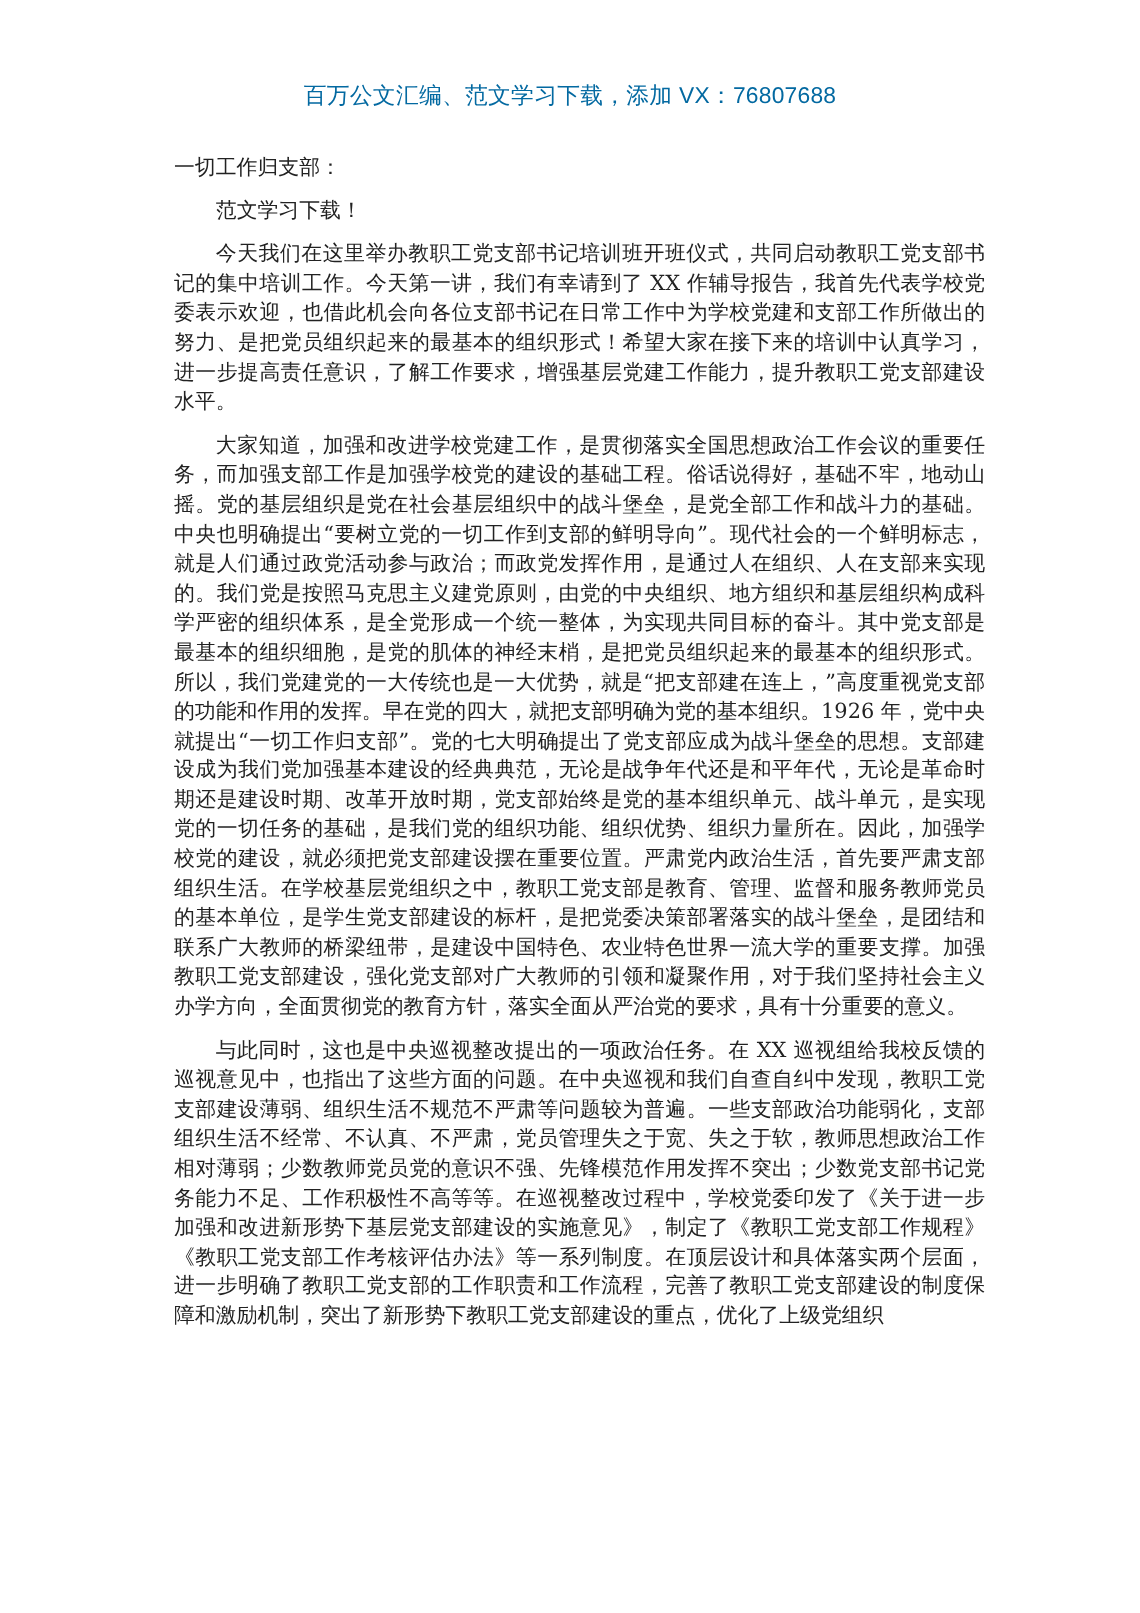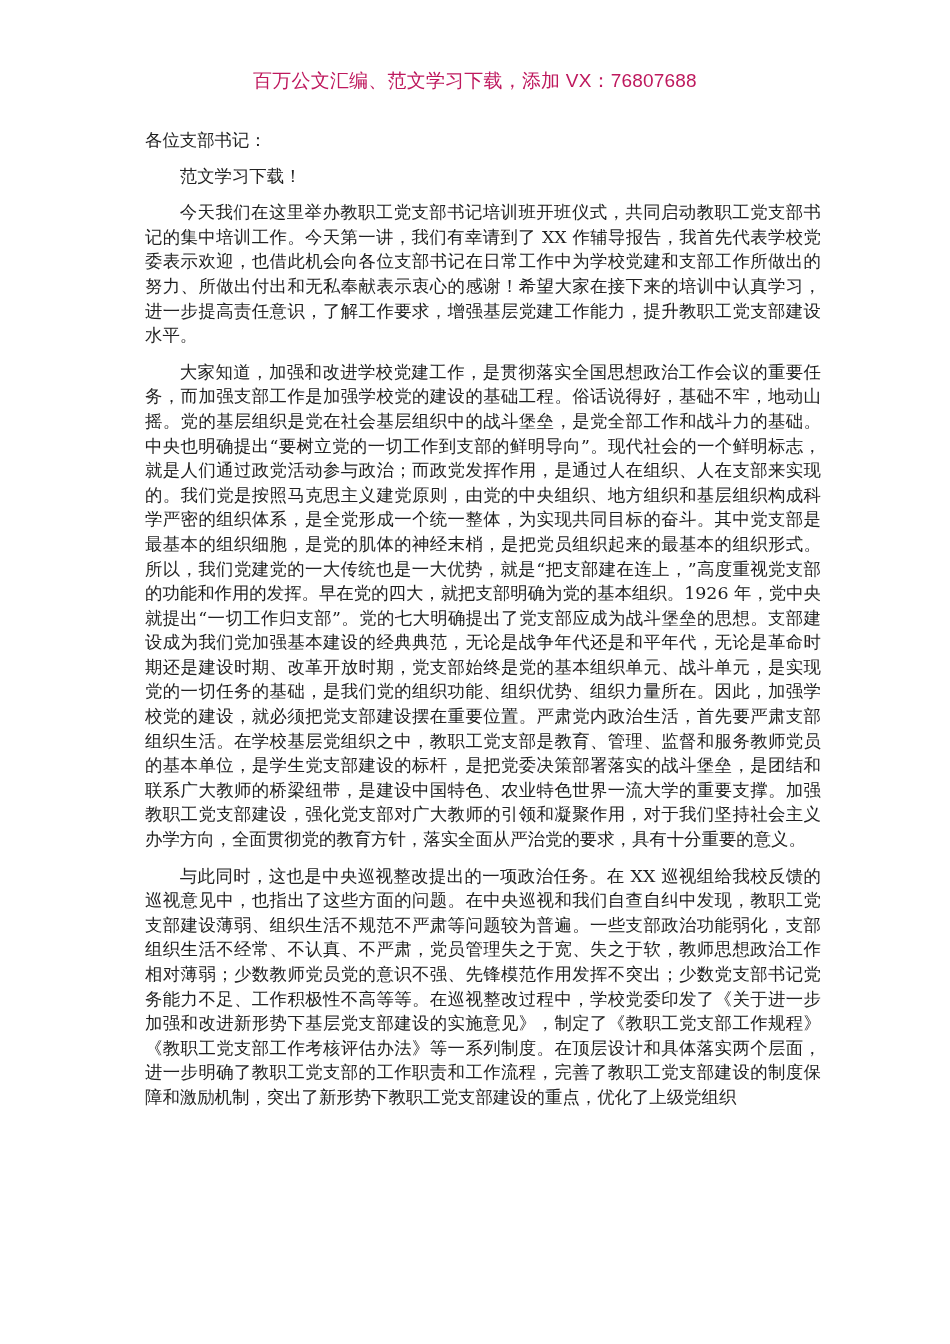--- a/index.html
+++ b/index.html
@@ -3,39 +3,39 @@
   <meta charset="utf-8">
   <style>
     html, body { margin: 0; padding: 0; background: #ffffff; }
     body { width: 950px; height: 1344px; position: relative; overflow: hidden; }
     .page {
       position: absolute; left: 0; top: 0; width: 950px; height: 1344px; background: #ffffff;
     }
     .header {
       position: absolute; top: 68px; left: 0; width: 950px; text-align: center;
       font-family: "Liberation Sans", "DejaVu Sans", sans-serif;
-      font-size: 19px; color: #be185d; letter-spacing: 0.2px; line-height: 26px;
+      font-size: 19px; color: #0369a1; letter-spacing: 0.2px; line-height: 26px;
     }
     .body {
       position: absolute; left: 145px; top: 128px; width: 676px;
       font-family: "DejaVu Serif", "Liberation Serif", serif;
       font-size: 17.4px; line-height: 24.6px; color: #222222;
       text-align: justify; text-justify: inter-character;
     }
     .body p { margin: 0; }
     .salutation { margin-bottom: 11px !important; }
     .greeting { text-indent: 2em; margin-bottom: 12px !important; }
     .para { text-indent: 2em; margin-bottom: 12px !important; }
   </style>
 </head>
 <body>
 
 <div class="page">
   <div class="header">百万公文汇编、范文学习下载，添加 VX：76807688</div>
 
   <div class="body">
-    <p class="salutation">各位支部书记：</p>
+    <p class="salutation">一切工作归支部：</p>
     <p class="greeting">范文学习下载！</p>
-    <p class="para">今天我们在这里举办教职工党支部书记培训班开班仪式，共同启动教职工党支部书记的集中培训工作。今天第一讲，我们有幸请到了 XX 作辅导报告，我首先代表学校党委表示欢迎，也借此机会向各位支部书记在日常工作中为学校党建和支部工作所做出的努力、所做出付出和无私奉献表示衷心的感谢！希望大家在接下来的培训中认真学习，进一步提高责任意识，了解工作要求，增强基层党建工作能力，提升教职工党支部建设水平。</p>
+    <p class="para">今天我们在这里举办教职工党支部书记培训班开班仪式，共同启动教职工党支部书记的集中培训工作。今天第一讲，我们有幸请到了 XX 作辅导报告，我首先代表学校党委表示欢迎，也借此机会向各位支部书记在日常工作中为学校党建和支部工作所做出的努力、是把党员组织起来的最基本的组织形式！希望大家在接下来的培训中认真学习，进一步提高责任意识，了解工作要求，增强基层党建工作能力，提升教职工党支部建设水平。</p>
     <p class="para">大家知道，加强和改进学校党建工作，是贯彻落实全国思想政治工作会议的重要任务，而加强支部工作是加强学校党的建设的基础工程。俗话说得好，基础不牢，地动山摇。党的基层组织是党在社会基层组织中的战斗堡垒，是党全部工作和战斗力的基础。中央也明确提出“要树立党的一切工作到支部的鲜明导向”。现代社会的一个鲜明标志，就是人们通过政党活动参与政治；而政党发挥作用，是通过人在组织、人在支部来实现的。我们党是按照马克思主义建党原则，由党的中央组织、地方组织和基层组织构成科学严密的组织体系，是全党形成一个统一整体，为实现共同目标的奋斗。其中党支部是最基本的组织细胞，是党的肌体的神经末梢，是把党员组织起来的最基本的组织形式。所以，我们党建党的一大传统也是一大优势，就是“把支部建在连上，”高度重视党支部的功能和作用的发挥。早在党的四大，就把支部明确为党的基本组织。1926 年，党中央就提出“一切工作归支部”。党的七大明确提出了党支部应成为战斗堡垒的思想。支部建设成为我们党加强基本建设的经典典范，无论是战争年代还是和平年代，无论是革命时期还是建设时期、改革开放时期，党支部始终是党的基本组织单元、战斗单元，是实现党的一切任务的基础，是我们党的组织功能、组织优势、组织力量所在。因此，加强学校党的建设，就必须把党支部建设摆在重要位置。严肃党内政治生活，首先要严肃支部组织生活。在学校基层党组织之中，教职工党支部是教育、管理、监督和服务教师党员的基本单位，是学生党支部建设的标杆，是把党委决策部署落实的战斗堡垒，是团结和联系广大教师的桥梁纽带，是建设中国特色、农业特色世界一流大学的重要支撑。加强教职工党支部建设，强化党支部对广大教师的引领和凝聚作用，对于我们坚持社会主义办学方向，全面贯彻党的教育方针，落实全面从严治党的要求，具有十分重要的意义。</p>
     <p class="para">与此同时，这也是中央巡视整改提出的一项政治任务。在 XX 巡视组给我校反馈的巡视意见中，也指出了这些方面的问题。在中央巡视和我们自查自纠中发现，教职工党支部建设薄弱、组织生活不规范不严肃等问题较为普遍。一些支部政治功能弱化，支部组织生活不经常、不认真、不严肃，党员管理失之于宽、失之于软，教师思想政治工作相对薄弱；少数教师党员党的意识不强、先锋模范作用发挥不突出；少数党支部书记党务能力不足、工作积极性不高等等。在巡视整改过程中，学校党委印发了《关于进一步加强和改进新形势下基层党支部建设的实施意见》，制定了《教职工党支部工作规程》《教职工党支部工作考核评估办法》等一系列制度。在顶层设计和具体落实两个层面，进一步明确了教职工党支部的工作职责和工作流程，完善了教职工党支部建设的制度保障和激励机制，突出了新形势下教职工党支部建设的重点，优化了上级党组织</p>
   </div>
 </div>
 
 </body></html>

